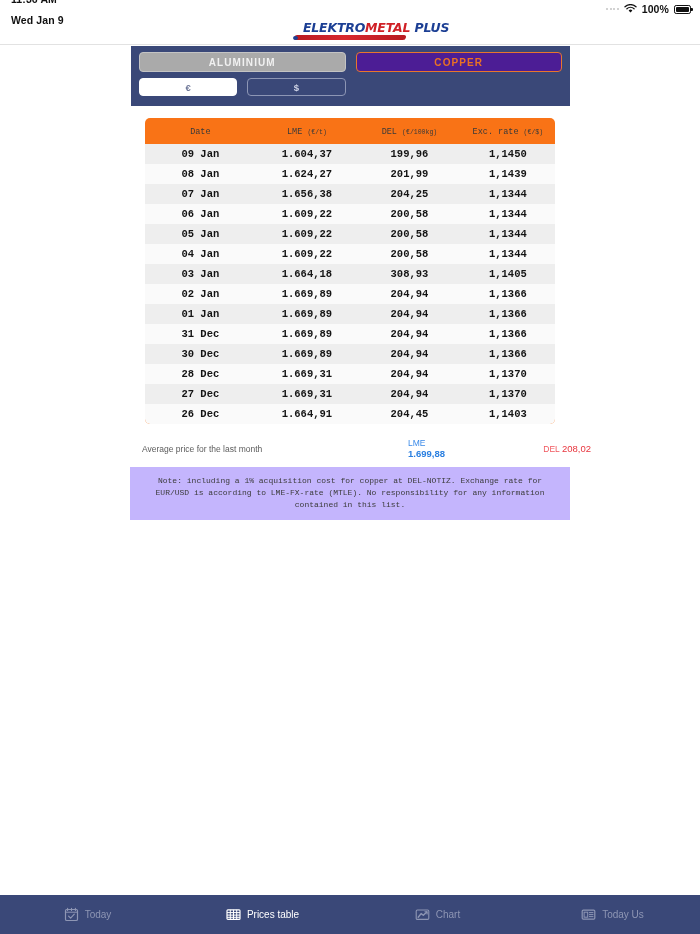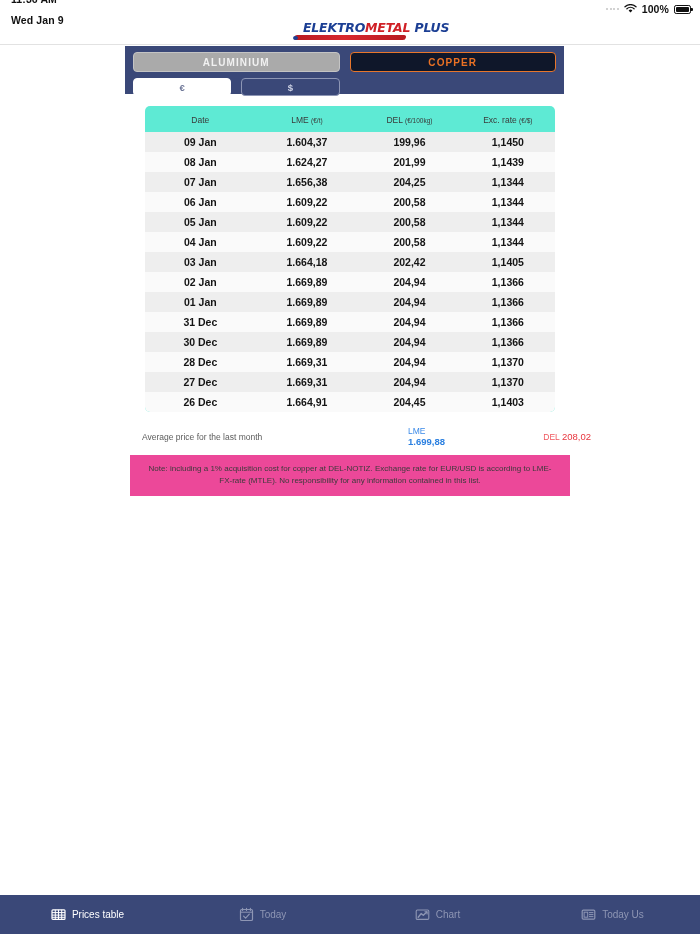--- a/index.html
+++ b/index.html
@@ -63,59 +63,60 @@
     transform: skewX(-12deg);
   }
   .logo-dot {
     position: absolute; left: 2px; top: 15.5px; width: 5px; height: 4px;
     background: #1c3f94; border-radius: 50%;
   }
 
   
   .panel {
     position: absolute;
-    left: 125px; top: 46px; width: 439px; height: 48px;
+    left: 131px; top: 46px; width: 439px; height: 60px;
     background: #3a4878;
     padding: 6px 8px;
   }
   .panel-row { display: flex; gap: 10px; }
   .panel-row + .panel-row { margin-top: 6px; }
   .metal-btn {
     flex: 1 1 0;
     height: 20px;
     border-radius: 4px;
     display: flex; align-items: center; justify-content: center;
     font-size: 10px; font-weight: bold; letter-spacing: 1.1px;
   }
   .metal-btn.aluminium {
     background: #aaaaaa; color: #f1f1f1;
     border: 1px solid #c4c4c4;
   }
   .metal-btn.copper {
-    background: #0f172a; color: #ea7124;
+    background: #4c1d95; color: #ea7124;
     border: 1px solid #e8762c;
   }
   .cur-wrap { display: flex; gap: 10px; flex: 1 1 0; }
   .cur-btn {
     flex: 1 1 0; height: 18px; border-radius: 4px;
     display: flex; align-items: center; justify-content: center;
     font-size: 9.5px; font-weight: bold;
   }
   .cur-btn.active { background: #ffffff; color: #6a7395; border: 1px solid #ffffff; }
   .cur-btn.inactive { background: #3a4878; color: #cfd4e6; border: 1px solid #8d96b5; }
   .panel-spacer { flex: 1 1 0; }
 
   
   .content { position: absolute; left: 0; top: 106px; width: 700px; }
   .table-card {
     width: 410px;
-    margin: 0 auto;
-    background: #5eead4;
+    margin: 12px auto;
+    background: #f97316;
     border-radius: 5px;
     overflow: hidden;
+    font-family: Liberation Mono, monospace;
   }
   table.prices { width: 100%; border-collapse: collapse; table-layout: fixed; }
   table.prices th {
     font-size: 8.5px;
     font-weight: normal;
     color: #3a3a3a;
     padding: 9px 0 7px;
     text-align: center;
   }
   table.prices th .unit { font-size: 6.5px; }
@@ -147,26 +148,27 @@
   .avg-label { color: #5c5c5c; flex: 0 0 230px; }
   .avg-lme { color: #3b8ae8; flex: 1 1 auto; text-align: left; }
   .avg-lme b { color: #2a7fe0; font-size: 9.5px; font-weight: bold; }
   .avg-del { color: #f0575e; flex: 0 0 110px; text-align: right; }
   .avg-del b { color: #e8343d; font-size: 9.5px; font-weight: normal; }
 
   
   .note {
     width: 440px;
     margin: 8px auto 0;
-    background: #ec4899;
+    background: #c4b5fd;
     color: #3b3b3b;
     font-size: 8px;
     line-height: 12px;
     text-align: center;
     padding: 8px 14px 9px;
+    font-family: Liberation Mono, monospace;
   }
 
   
   .tabbar {
     position: absolute;
     left: 0; bottom: 0; width: 700px; height: 39px;
     background: #3a4878;
     display: flex;
     align-items: center;
   }
@@ -290,21 +292,21 @@
           </tr>
           <tr>
             <td>04 Jan</td>
             <td>1.609,22</td>
             <td>200,58</td>
             <td>1,1344</td>
           </tr>
           <tr>
             <td>03 Jan</td>
             <td>1.664,18</td>
-            <td>202,42</td>
+            <td>308,93</td>
             <td>1,1405</td>
           </tr>
           <tr>
             <td>02 Jan</td>
             <td>1.669,89</td>
             <td>204,94</td>
             <td>1,1366</td>
           </tr>
           <tr>
             <td>01 Jan</td>
@@ -350,44 +352,44 @@
     <div class="avg-label">Average price for the last month</div>
     <div class="avg-lme"><span>LME</span> <b>1.699,88</b></div>
     <div class="avg-del"><span>DEL</span> <b>208,02</b></div>
   </div>
 
   <div class="note">Note: including a 1% acquisition cost for copper at DEL-NOTIZ. Exchange rate for EUR/USD is according to LME-FX-rate (MTLE). No responsibility for any information contained in this list.</div>
 
 </div>
 
 <div class="tabbar">
-
-  <div class="tabitem active">
-    <span class="tab-ico">
-      <svg width="15" height="15" viewBox="0 0 15 15">
-        <rect x="1" y="2.8" width="13" height="9.6" rx="0.9" fill="none" stroke="#ffffff" stroke-width="1.2"></rect>
-        <path d="M1 5.6 H14 M1 8.1 H14 M1 10.3 H14" stroke="#ffffff" stroke-width="1"></path>
-        <path d="M4.3 2.8 V12.4 M7.5 2.8 V12.4 M10.7 2.8 V12.4" stroke="#ffffff" stroke-width="1"></path>
-      </svg>
-    </span>
-    <span>Prices table</span>
-  </div>
 
   <div class="tabitem">
     <span class="tab-ico">
       <svg width="15" height="15" viewBox="0 0 15 15">
         <rect x="1.5" y="2.5" width="12" height="11" rx="1.3" fill="none" stroke="#8e96b4" stroke-width="1.2"></rect>
         <path d="M1.5 5.2 H13.5" stroke="#8e96b4" stroke-width="1"></path>
         <path d="M3.6 1.3 V3.4 M7.5 1.3 V3.4 M11.4 1.3 V3.4" stroke="#8e96b4" stroke-width="1.1" stroke-linecap="round"></path>
         <path d="M4.6 9.1 L6.6 11.1 L10.3 7.1" stroke="#8e96b4" stroke-width="1.2" fill="none" stroke-linecap="round" stroke-linejoin="round"></path>
       </svg>
     </span>
     <span>Today</span>
   </div>
 
+  <div class="tabitem active">
+    <span class="tab-ico">
+      <svg width="15" height="15" viewBox="0 0 15 15">
+        <rect x="1" y="2.8" width="13" height="9.6" rx="0.9" fill="none" stroke="#ffffff" stroke-width="1.2"></rect>
+        <path d="M1 5.6 H14 M1 8.1 H14 M1 10.3 H14" stroke="#ffffff" stroke-width="1"></path>
+        <path d="M4.3 2.8 V12.4 M7.5 2.8 V12.4 M10.7 2.8 V12.4" stroke="#ffffff" stroke-width="1"></path>
+      </svg>
+    </span>
+    <span>Prices table</span>
+  </div>
+
   <div class="tabitem">
     <span class="tab-ico">
       <svg width="15" height="15" viewBox="0 0 15 15">
         <rect x="1.2" y="3" width="12.6" height="9.4" rx="1.2" fill="none" stroke="#8e96b4" stroke-width="1.1"></rect>
         <path d="M3.2 10.2 L6.1 6.6 L8.3 8.3 L11.8 4.9" stroke="#8e96b4" stroke-width="1.4" fill="none" stroke-linecap="round" stroke-linejoin="round"></path>
         <path d="M9.9 4.8 H12.1 V7" stroke="#8e96b4" stroke-width="1.1" fill="none" stroke-linecap="round" stroke-linejoin="round"></path>
       </svg>
     </span>
     <span>Chart</span>
   </div>

